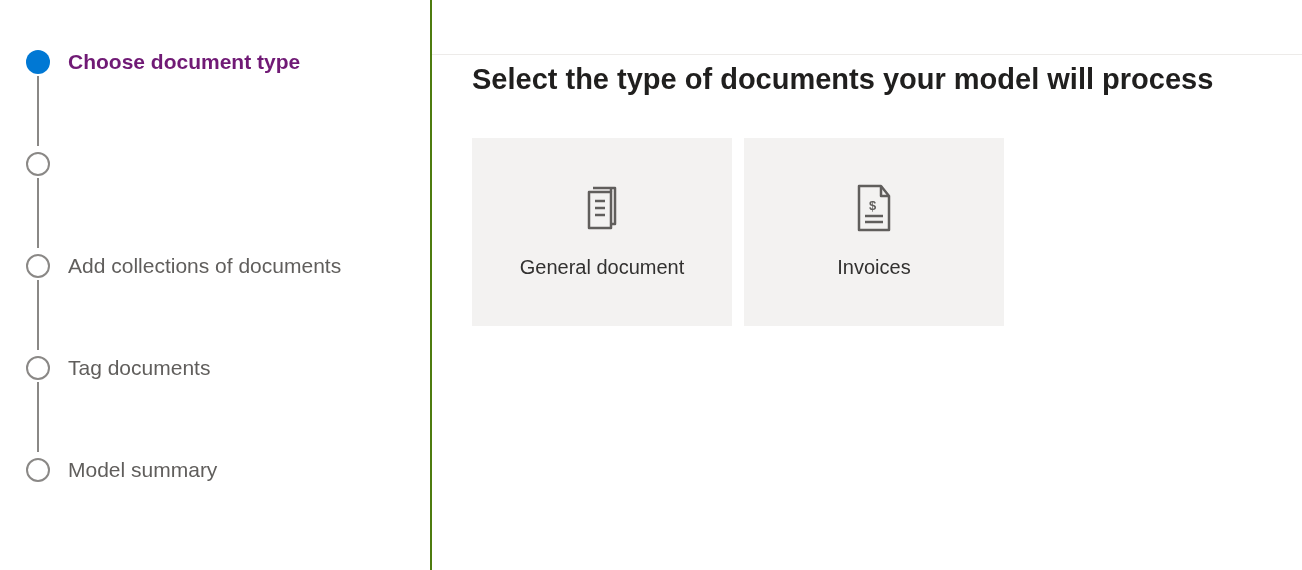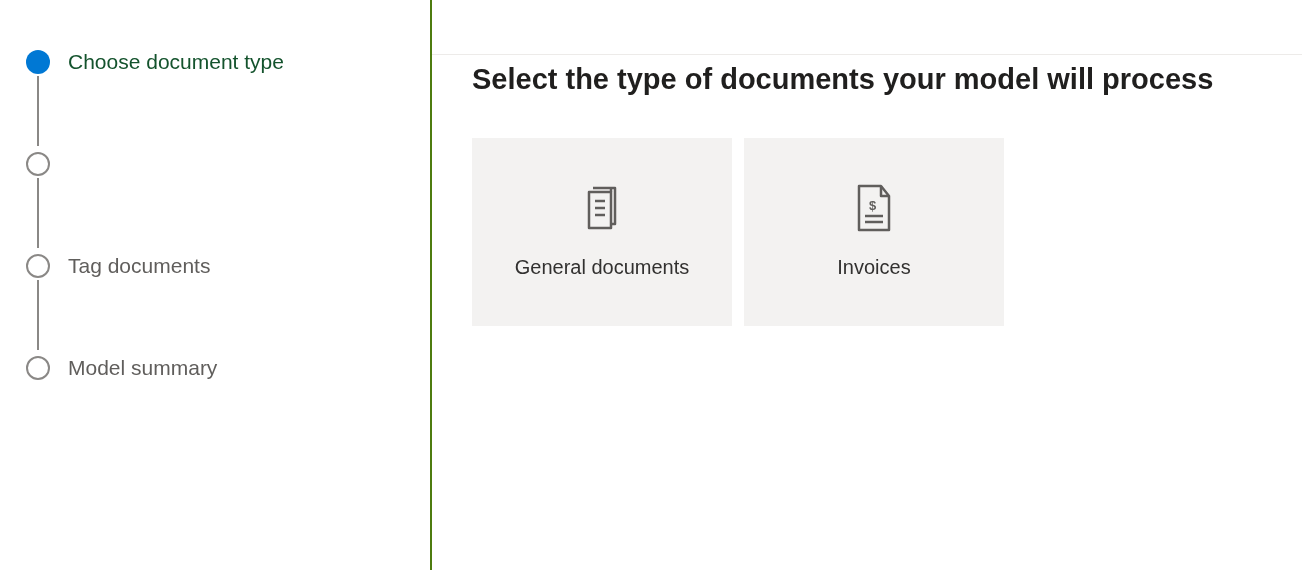--- a/index.html
+++ b/index.html
@@ -55,22 +55,22 @@
       height: 70px;
       background: #8a8886;
       z-index: 1;
     }
     .step-label {
       font-size: 21px;
       color: #605e5c;
       white-space: nowrap;
     }
     .step.active .step-label {
-      font-weight: 400;
-      color: #14532d;
+      font-weight: 700;
+      color: #701a75;
     }
     .content {
       flex: 1;
       border-left: 2px solid #4d7c0f;
       padding-top: 29px;
       position: relative;
     }
     .content::before {
       content: "";
       position: absolute;
@@ -129,20 +129,25 @@
       <span class="step-marker filled"></span>
       <span class="step-label">Choose document type</span>
       <span class="step-connector"></span>
     </li>
     <li class="step">
       <span class="step-marker hollow"></span>
       <span class="step-connector"></span>
     </li>
     <li class="step">
       <span class="step-marker hollow"></span>
+      <span class="step-label">Add collections of documents</span>
+      <span class="step-connector"></span>
+    </li>
+    <li class="step">
+      <span class="step-marker hollow"></span>
       <span class="step-label">Tag documents</span>
       <span class="step-connector"></span>
     </li>
     <li class="step">
       <span class="step-marker hollow"></span>
       <span class="step-label">Model summary</span>
     </li>
   </ul>
 </nav>
 
@@ -156,21 +161,21 @@
         <div class="card-icon">
           <svg width="44" height="48" viewBox="0 0 44 48" fill="none" stroke="#605e5c" stroke-width="2.5" stroke-linejoin="round">
             <path d="M9 8 H31 V44 H9 Z"></path>
             <path d="M13 4 H35 V40 H31"></path>
             <path d="M31 8 V4"></path>
             <line x1="15" y1="17" x2="25" y2="17"></line>
             <line x1="15" y1="24" x2="25" y2="24"></line>
             <line x1="15" y1="31" x2="25" y2="31"></line>
           </svg>
         </div>
-        <div class="card-label">General documents</div>
+        <div class="card-label">General document</div>
       </div>
 
       <div class="card">
         <div class="card-icon">
           <svg width="40" height="48" viewBox="0 0 40 48" fill="none" stroke="#605e5c" stroke-width="2.5" stroke-linejoin="round">
             <path d="M5 2 H27 L35 12 V46 H5 Z"></path>
             <path d="M27 2 V12 H35"></path>
             <text x="15" y="26" font-size="13" font-family="Segoe UI, sans-serif" fill="#605e5c" stroke="none" font-weight="600">$</text>
             <line x1="11" y1="32" x2="29" y2="32"></line>
             <line x1="11" y1="38" x2="29" y2="38"></line>

